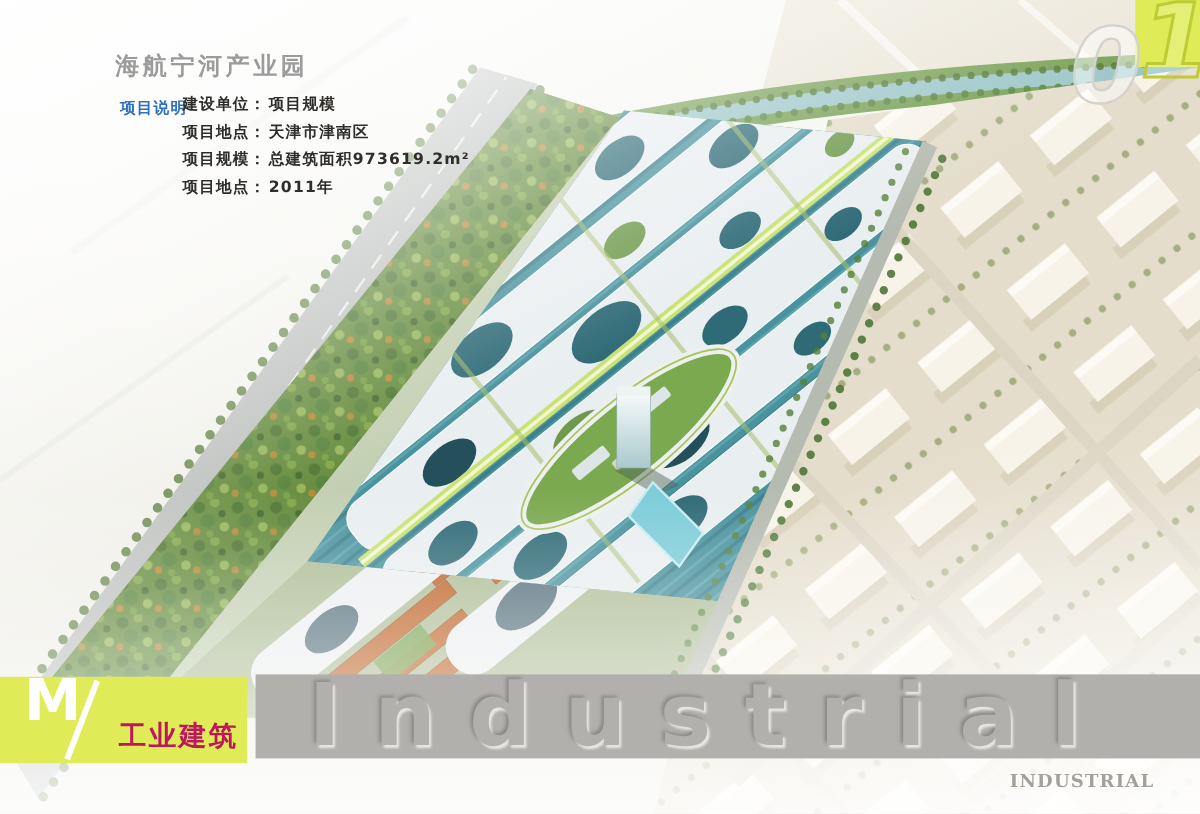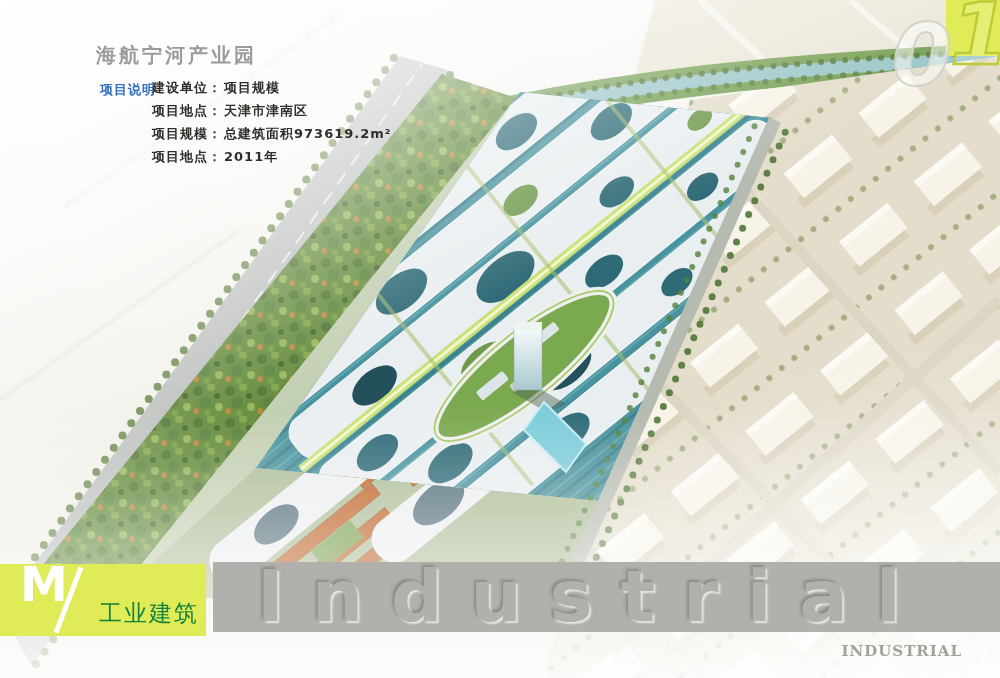--- a/index.html
+++ b/index.html
@@ -38,21 +38,21 @@
   .m-letter {
     position:absolute; left:20px; top:-6px;
     font-size:48px; font-weight:bold; color:#ffffff; line-height:52px;
   }
   .category-slash {
     position:absolute; left:66px; top:1px; width:5px; height:70px;
     background:#ffffff; transform:rotate(21deg);
   }
   .category-label {
     position:absolute; right:7px; bottom:7px;
-    font-size:23px; font-weight:normal; color:#15803d; letter-spacing:2px;
+    font-size:23px; font-weight:bold; color:#be185d; letter-spacing:2px;
     white-space:nowrap;
     margin-top:45px;
   }
   .gray-strip {
     position:absolute; left:213px; top:562px; width:787px; height:70px;
     background:#b2b0ad; overflow:hidden;
   }
   .watermark {
     position:absolute; left:44px; top:2px;
     font-size:72px; font-weight:bold; line-height:64px;

